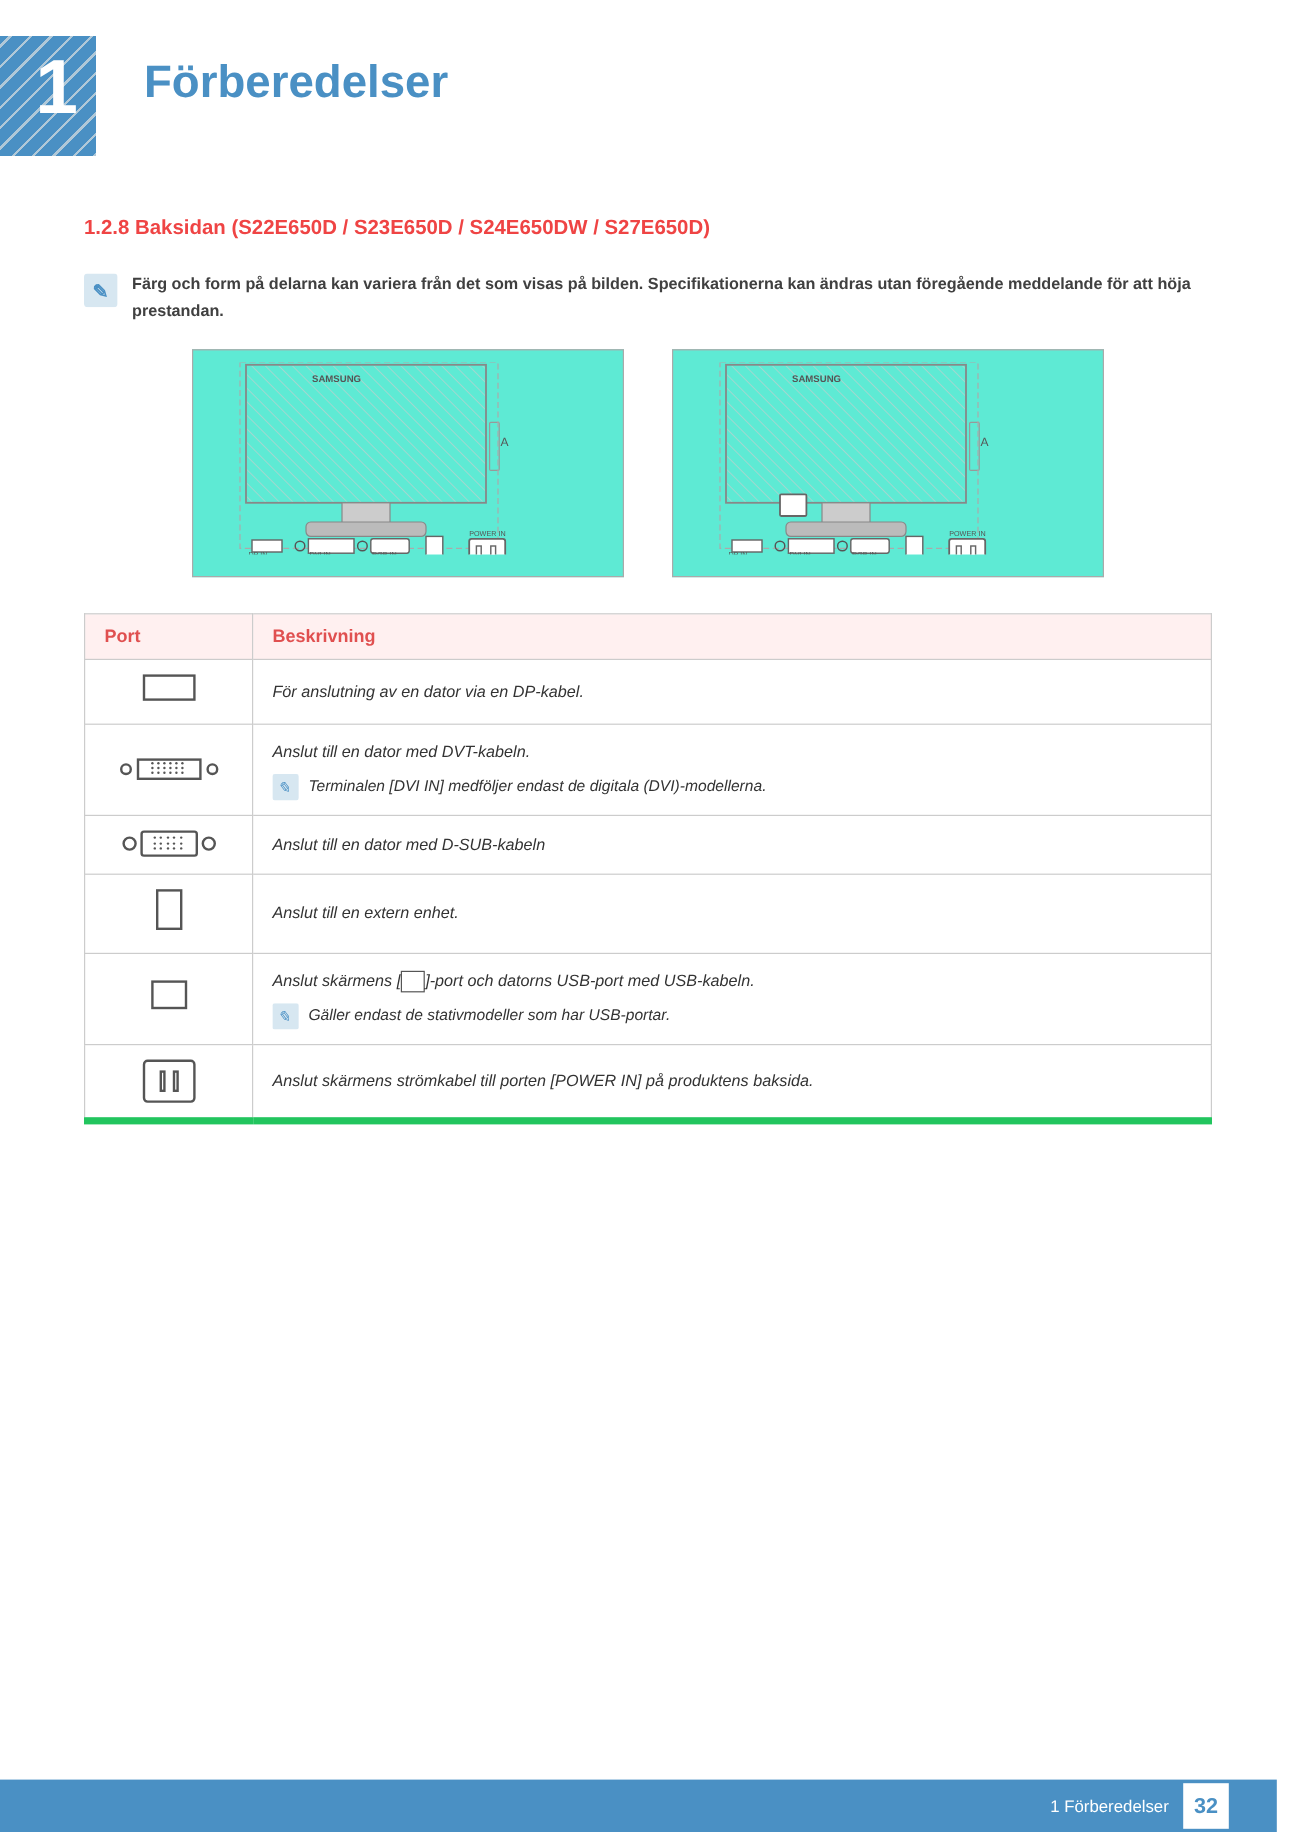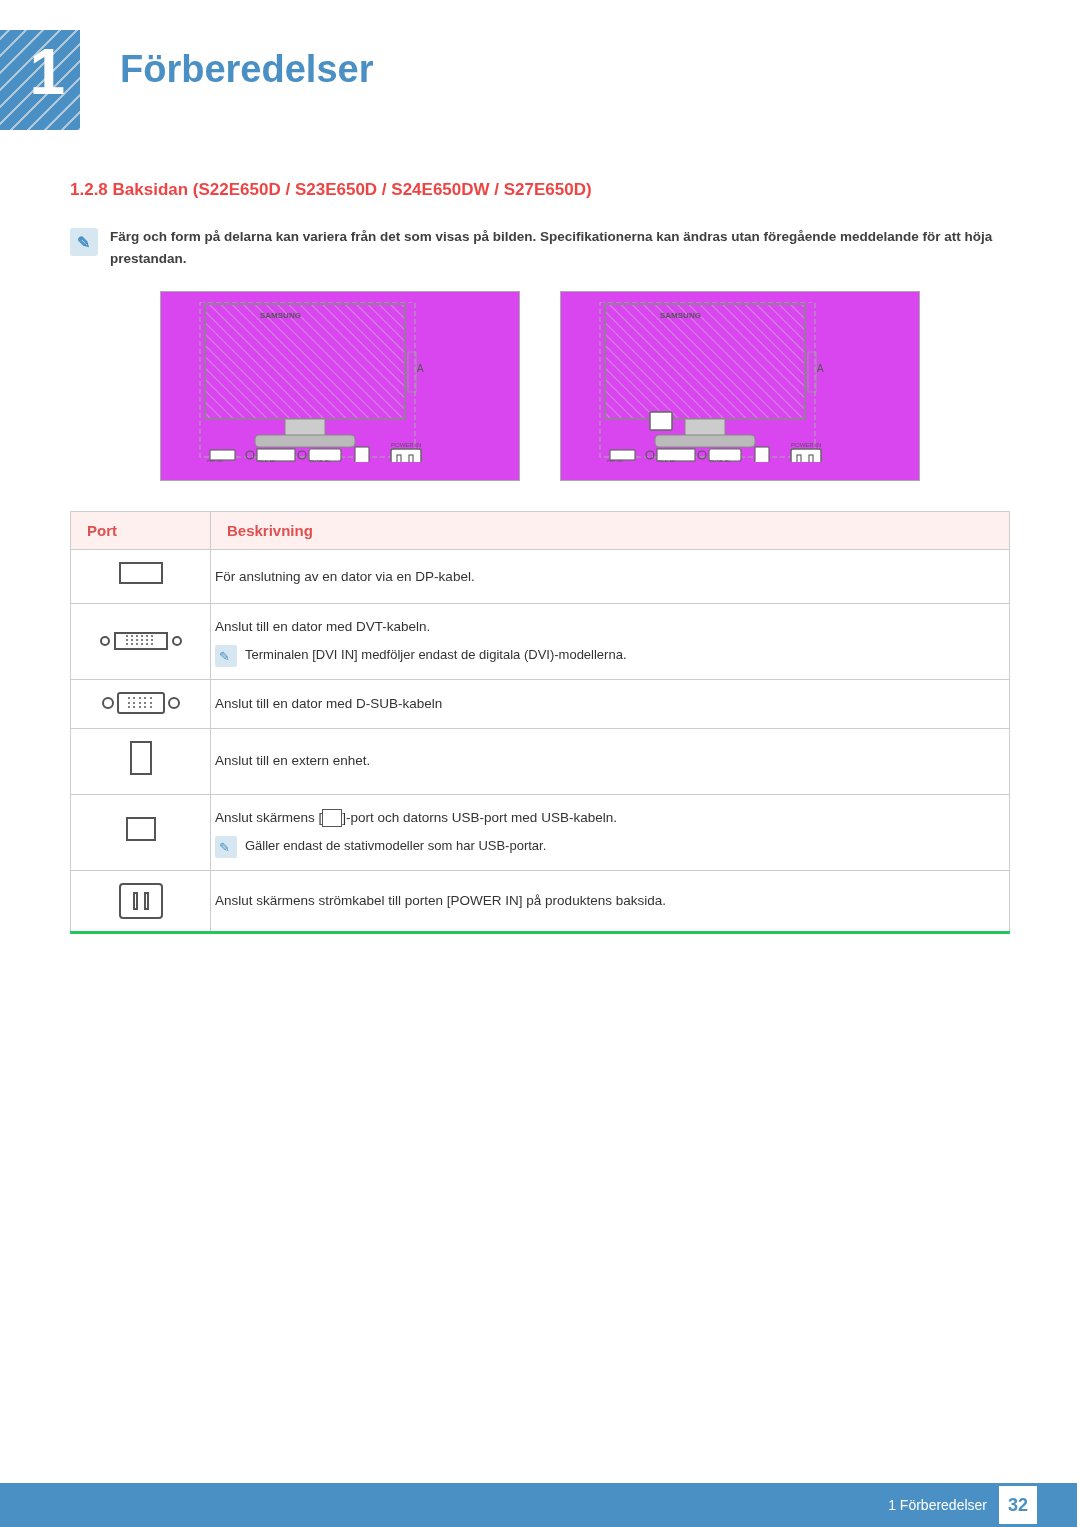--- a/index.html
+++ b/index.html
@@ -91,21 +91,21 @@
       justify-content: center;
       gap: 40px;
       margin-bottom: 30px;
       align-items: flex-end;
     }
 
     .monitor-diagram {
       border: 1.5px solid #aaa;
       padding: 10px 14px 10px 14px;
       position: relative;
-      background: #d946ef;
+      background: #5eead4;
       width: 360px;
     }
 
     .monitor-drawing {
       display: flex;
       justify-content: center;
       margin-bottom: 8px;
     }
 
     
@@ -118,31 +118,32 @@
       background: #fff0f0;
       color: #e05050;
       font-size: 15px;
       font-weight: bold;
       padding: 10px 16px;
       border: 1px solid #ccc;
       text-align: left;
     }
     .ports-table td {
       border: 1px solid #ccc;
-      padding: 12px 4px;
+      padding: 12px 16px;
       vertical-align: middle;
       font-size: 13.5px;
       line-height: 1.6;
+      font-style: italic;
     }
     .ports-table td:first-child {
       text-align: center;
       width: 140px;
     }
     .ports-table tr:last-child td {
-      border-bottom: 3px solid #22c55e;
+      border-bottom: 6px solid #22c55e;
     }
 
     
     .tbl-port-dp {
       display: inline-block;
       width: 40px;
       height: 22px;
       border: 2px solid #555;
       background: #fff;
       position: relative;
@@ -252,21 +253,21 @@
       width: 22px;
       height: 22px;
       flex-shrink: 0;
     }
 
     
     .page-footer {
       position: absolute;
       bottom: 0;
       left: 0;
-      right: 3px;
+      right: 16px;
       height: 44px;
       background: #4a90c4;
       display: flex;
       align-items: center;
       justify-content: flex-end;
       padding-right: 40px;
       gap: 12px;
     }
     .footer-text {
       color: #fff;

